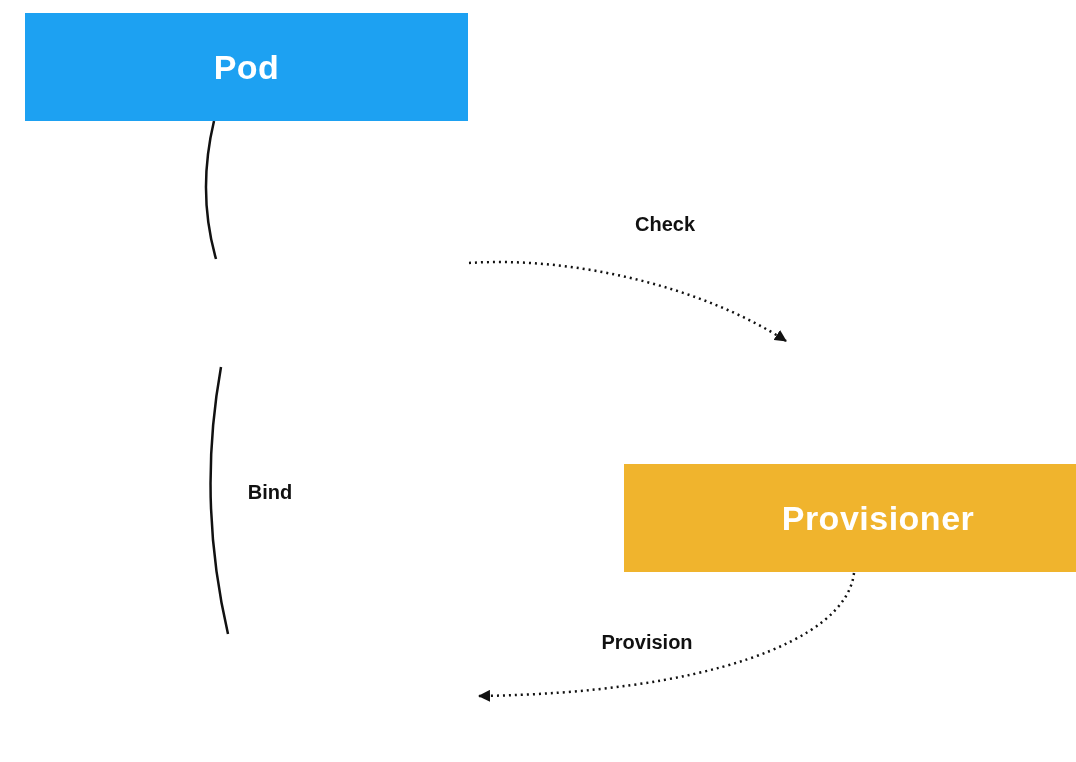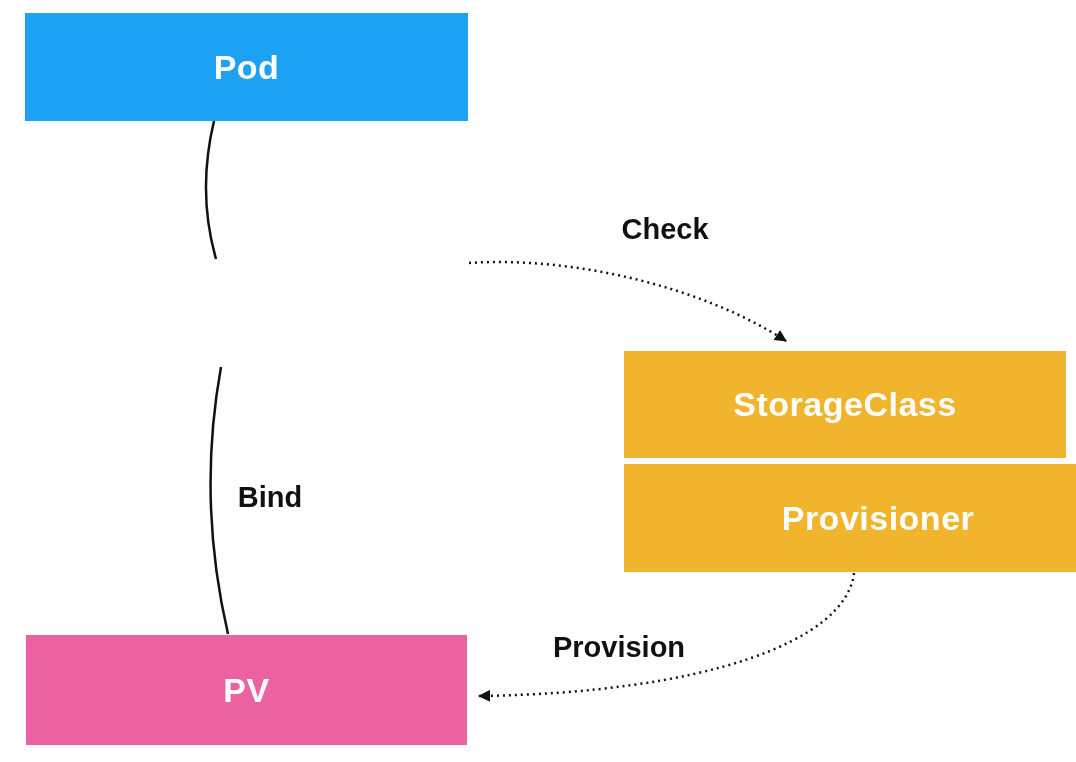--- a/index.html
+++ b/index.html
@@ -40,27 +40,27 @@
   .node-pod          { left: 12px;  top: 13px;  width: 443px; height: 108px; }
   .node-pvc          { left: 13px;  top: 258px; width: 441px; height: 109px; }
   .node-storageclass { left: 611px; top: 351px; width: 442px; height: 107px; }
   .node-provisioner  { left: 611px; top: 464px; width: 442px; height: 108px; padding-left: 33px; }
   .node-pv           { left: 13px;  top: 635px; width: 441px; height: 110px; }
 
   .edge-label {
     position: absolute;
     color: #111111;
     font-weight: bold;
-    font-size: 29px;
+    font-size: 20px;
     white-space: nowrap;
     transform: translateX(-50%);
   }
   .edge-label-check     { left: 652px; top: 213px; }
   .edge-label-bind      { left: 257px; top: 481px; }
-  .edge-label-provision { left: 606px; top: 631px; }
+  .edge-label-provision { left: 634px; top: 631px; }
 </style>
 </head>
 <body>
 
 <div class="canvas">
 
   <svg class="edges-svg" viewBox="0 0 1076 762">
     <defs>
       <marker id="arrowhead" markerUnits="userSpaceOnUse" markerWidth="14" markerHeight="12" refX="11" refY="6" orient="auto">
         <path d="M0,0 L12,6 L0,12 Z" fill="#111111"></path>
@@ -74,31 +74,25 @@
     <path d="M 456 263 C 560 256 690 287 773 341" fill="none" stroke="#111111" stroke-width="2.5" stroke-dasharray="2 4" marker-end="url(#arrowhead)"></path>
 
     <path d="M 841 573 C 833 642 690 693 466 696" fill="none" stroke="#111111" stroke-width="2.5" stroke-dasharray="2 4" marker-end="url(#arrowhead)"></path>
   </svg>
 
   <div class="node node-blue node-pod">
     <span>Pod</span>
   </div>
 
 
-  <div class="node node-orange node-storageclass">
-    <span>StorageClass</span>
-  </div>
 
   <div class="node node-orange node-provisioner">
     <span>Provisioner</span>
   </div>
 
-  <div class="node node-pink node-pv">
-    <span>PV</span>
-  </div>
 
   <div class="edge-label edge-label-check">Check</div>
 
   <div class="edge-label edge-label-bind">Bind</div>
 
   <div class="edge-label edge-label-provision">Provision</div>
 
 </div>
 
 </body></html>

